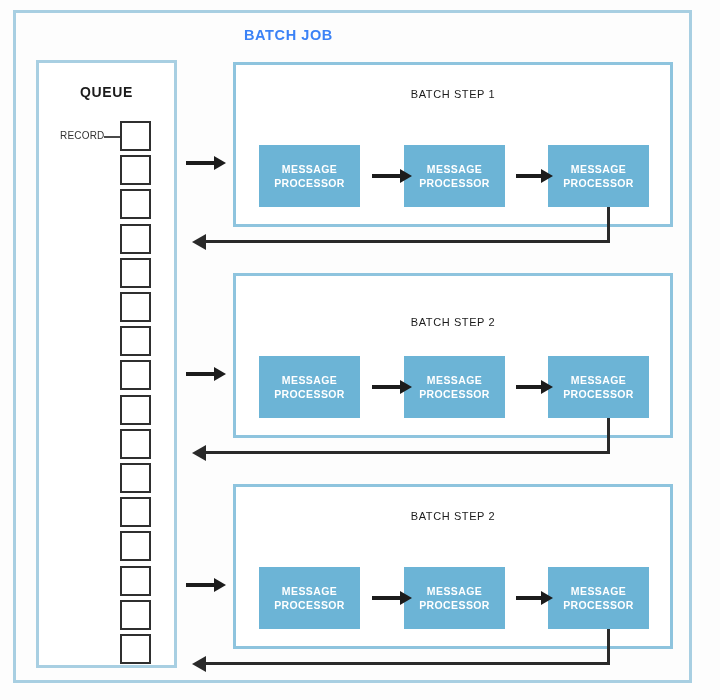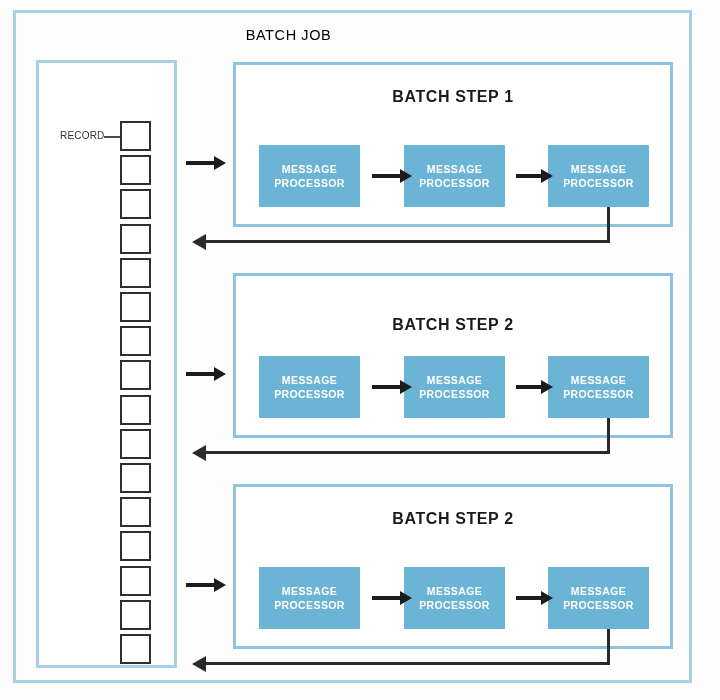--- a/index.html
+++ b/index.html
@@ -28,23 +28,23 @@
     background: transparent;
   }
 
   .job-title {
     position: absolute;
     left: 0;
     top: 27px;
     width: 577px;
     text-align: center;
     font-size: 14.5px;
-    font-weight: normal;
+    font-weight: bold;
     letter-spacing: 0.6px;
-    color: #000000;
+    color: #3b82f6;
   }
 
   
   .queue-panel {
     position: absolute;
     left: 36px;
     top: 60px;
     width: 141px;
     height: 608px;
     border: 3px solid #a8cfe2;
@@ -99,22 +99,22 @@
     height: 165px;
     border: 3px solid #8ec4de;
     box-sizing: border-box;
     background: #ffffff;
   }
   .step-title {
     position: absolute;
     left: 233px;
     width: 440px;
     text-align: center;
-    font-size: 16px;
-    font-weight: bold;
+    font-size: 11px;
+    font-weight: normal;
     letter-spacing: 0.6px;
     color: #1b1b1b;
   }
 
   .processor {
     position: absolute;
     width: 101px;
     height: 62px;
     background: #6cb4d6;
     color: #ffffff;
@@ -164,20 +164,21 @@
 </style>
 </head>
 <body>
 
 <div id="canvas">
 
   <div class="outer-frame"></div>
   <div class="job-title">BATCH JOB</div>
 
   <div class="queue-panel"></div>
+  <div class="queue-title">QUEUE</div>
   <div class="record-label">RECORD</div>
   <div class="record-connector"></div>
   <div id="record-boxes">
       <div class="record-box" style="top: 121px;"></div>
       <div class="record-box" style="top: 155.2px;"></div>
       <div class="record-box" style="top: 189.4px;"></div>
       <div class="record-box" style="top: 223.6px;"></div>
       <div class="record-box" style="top: 257.8px;"></div>
       <div class="record-box" style="top: 292px;"></div>
       <div class="record-box" style="top: 326.2px;"></div>

